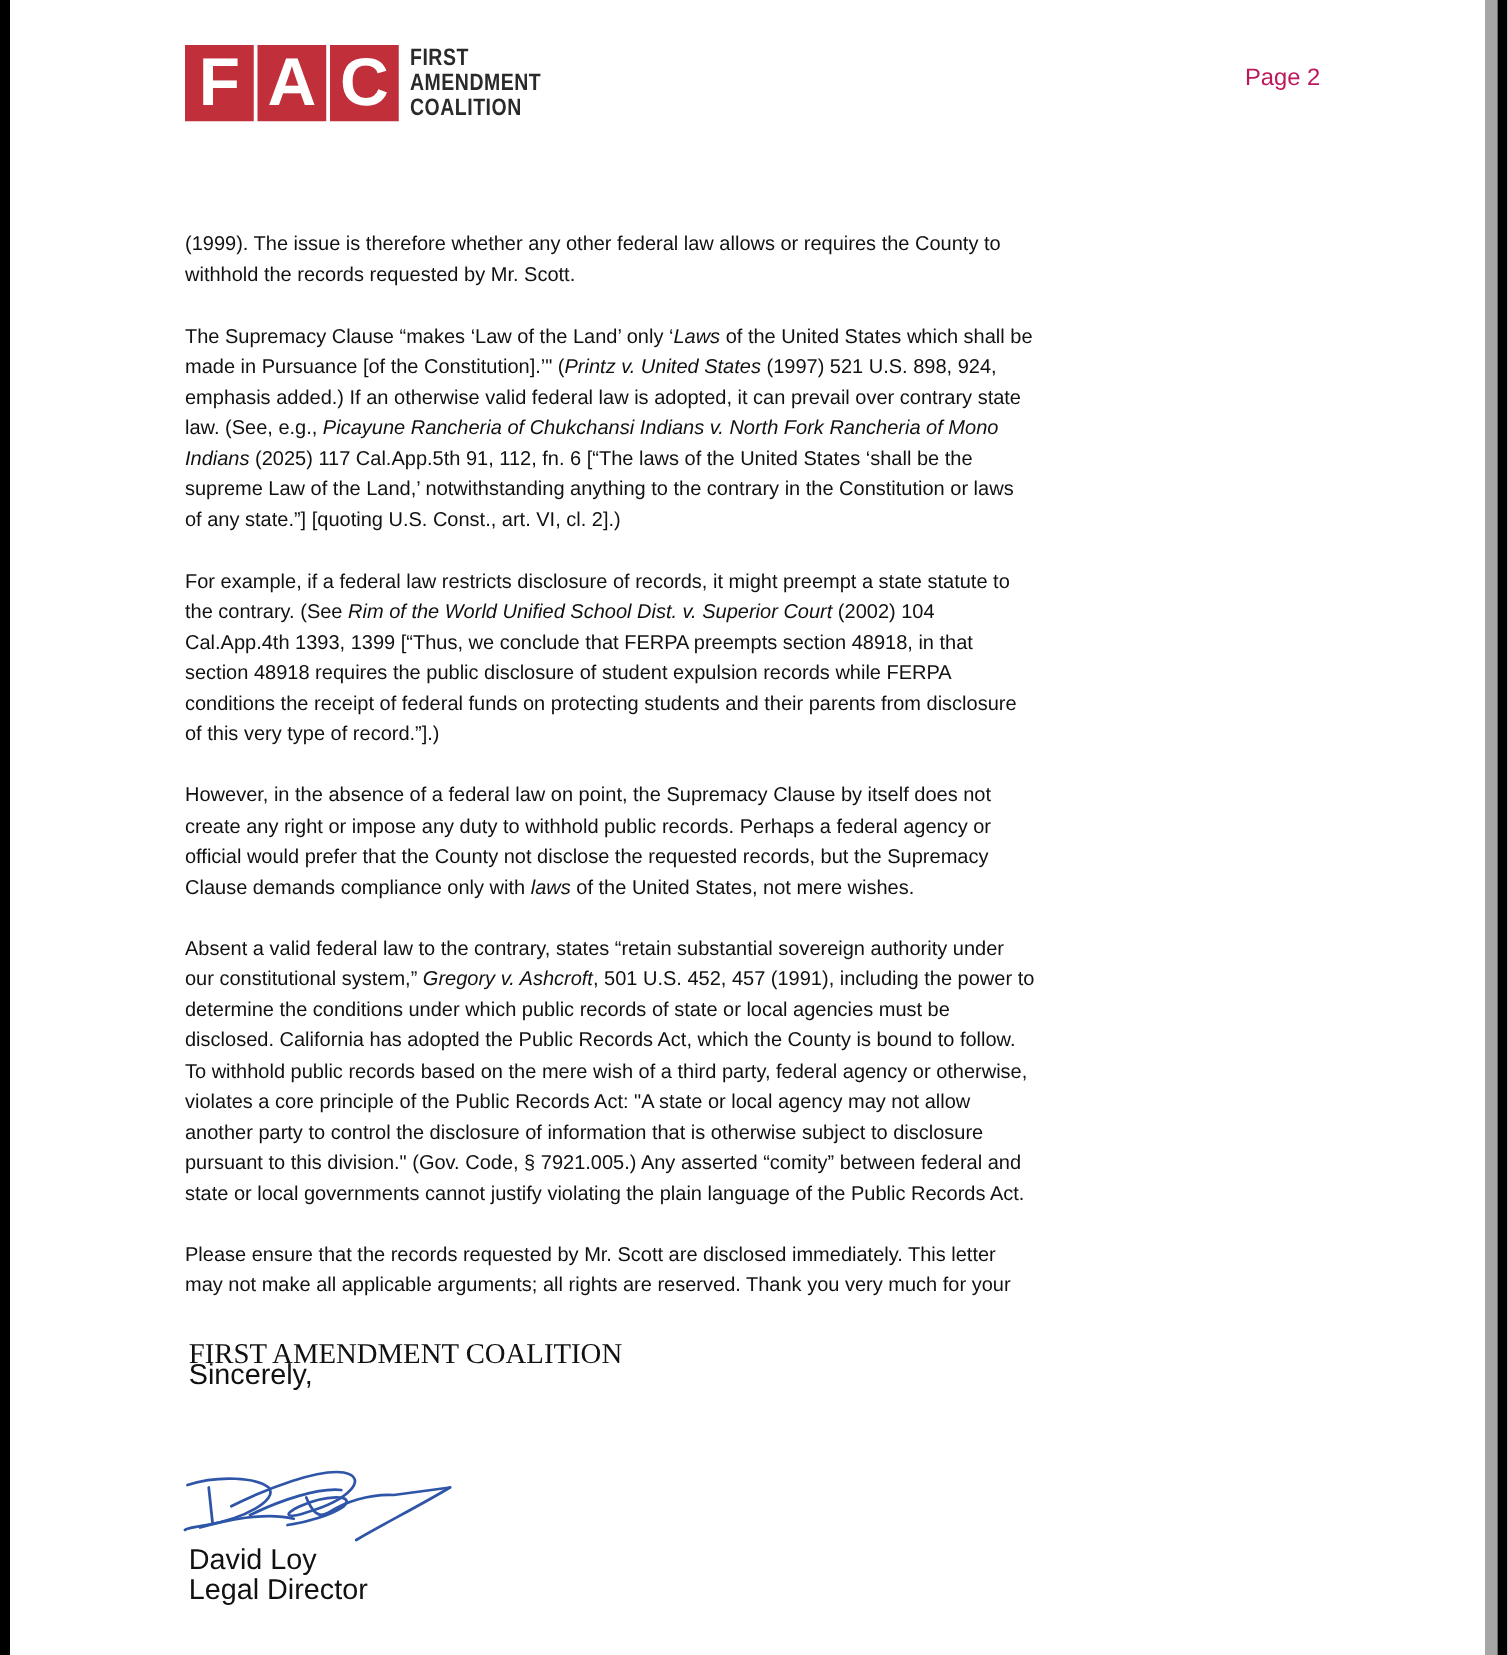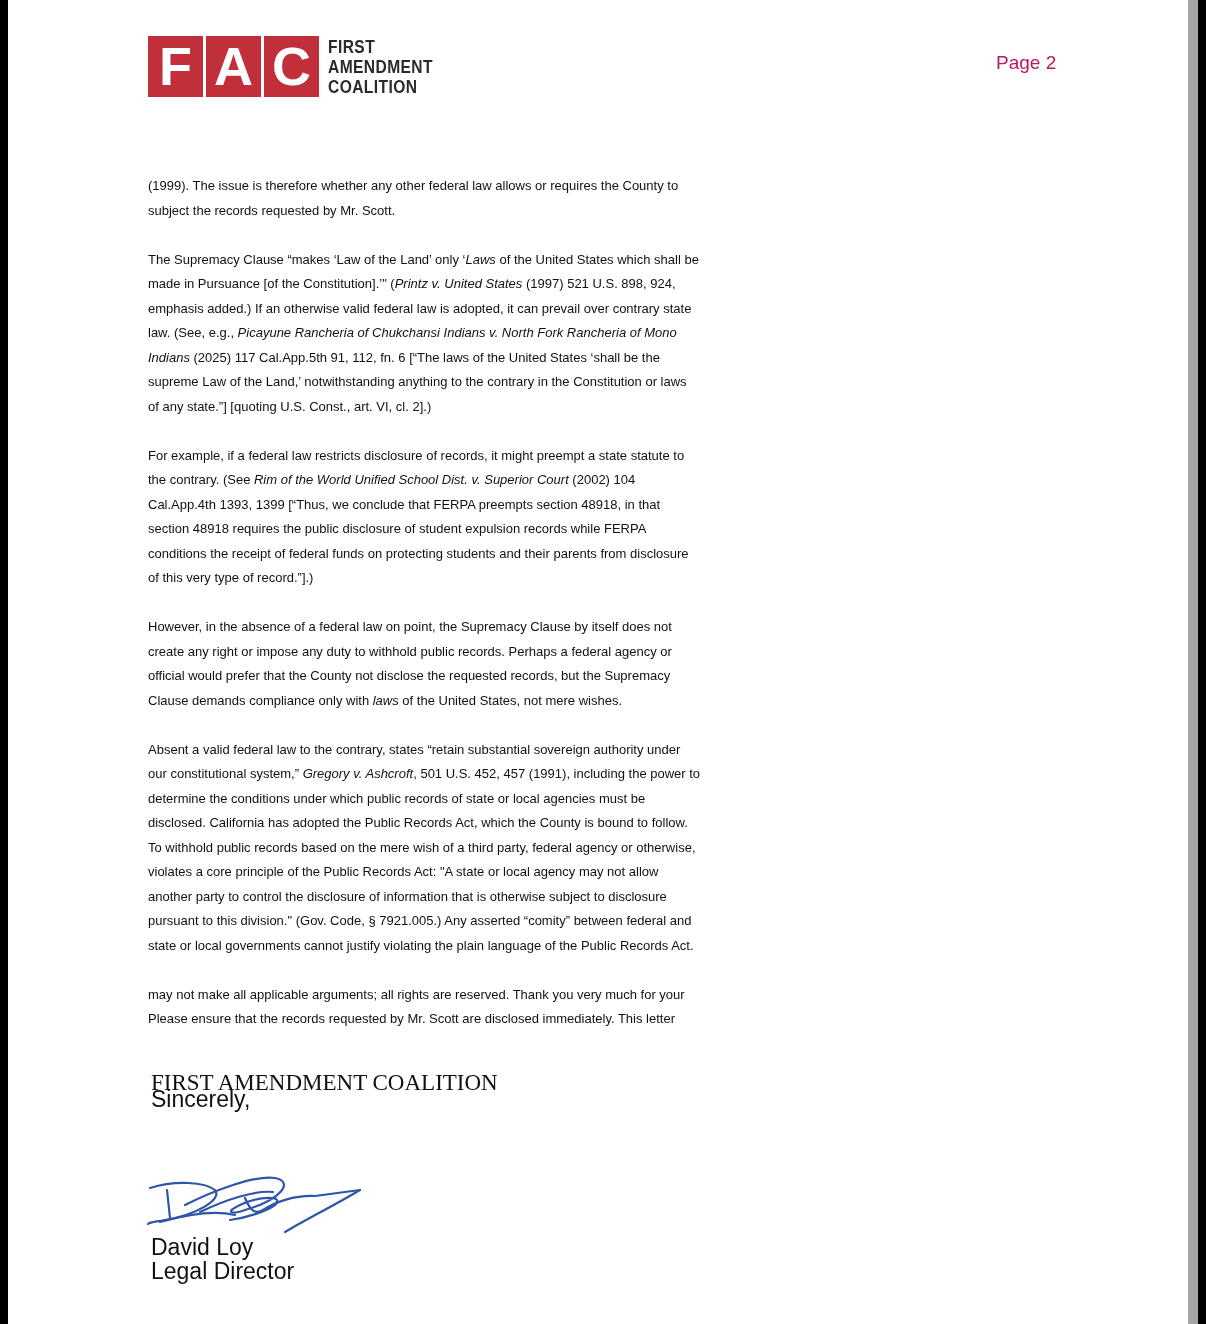--- a/index.html
+++ b/index.html
@@ -22,22 +22,22 @@
   }
   .logo-text {
     margin-left: 6px; display: flex; flex-direction: column; justify-content: center;
     font-family: "Liberation Sans", sans-serif; font-weight: bold;
     font-size: 19px; line-height: 20px; color: #2a2a2a;
     transform: scaleX(0.82); transform-origin: left center; letter-spacing: 0.5px;
   }
   .page-num { position: absolute; left: 996px; top: 52px; font-size: 19px; color: #be185d; }
 
   .body-text {
-    position: absolute; left: 148px; top: 174px; width: 930px;
-    font-size: 13px; line-height: 24.5px;
+    position: absolute; left: 148px; top: 184px; width: 930px;
+    font-size: 16px; line-height: 24.5px;
   }
   .para { margin: 0 0 24.5px 0; white-space: pre-line; }
   .line { display: block; white-space: nowrap; }
   i { font-style: italic; }
 
   .closing { position: absolute; left: 151px; font-size: 23px; line-height: 24.5px; }
   .sig { position: absolute; left: 145px; top: 1160px; width: 225px; height: 75px; }
 </style>
 </head>
 <body>
@@ -53,26 +53,26 @@
   <div class="logo-text">
     <span>FIRST</span>
     <span>AMENDMENT</span>
     <span>COALITION</span>
   </div>
 </div>
 
 <div class="page-num">Page 2</div>
 
 <div class="body-text" id="letter-body">
-    <div class="para"><span class="line">(1999). The issue is therefore whether any other federal law allows or requires the County to</span><span class="line">subject the records requested by Mr. Scott.</span></div>
+    <div class="para"><span class="line">(1999). The issue is therefore whether any other federal law allows or requires the County to</span><span class="line">withhold the records requested by Mr. Scott.</span></div>
     <div class="para"><span class="line">The Supremacy Clause “makes ‘Law of the Land’ only ‘<i>Laws</i> of the United States which shall be</span><span class="line">made in Pursuance [of the Constitution].’" (<i>Printz v. United States</i> (1997) 521 U.S. 898, 924,</span><span class="line">emphasis added.) If an otherwise valid federal law is adopted, it can prevail over contrary state</span><span class="line">law. (See, e.g., <i>Picayune Rancheria of Chukchansi Indians v. North Fork Rancheria of Mono</i></span><span class="line"><i>Indians</i> (2025) 117 Cal.App.5th 91, 112, fn. 6 [“The laws of the United States ‘shall be the</span><span class="line">supreme Law of the Land,’ notwithstanding anything to the contrary in the Constitution or laws</span><span class="line">of any state.”] [quoting U.S. Const., art. VI, cl. 2].)</span></div>
     <div class="para"><span class="line">For example, if a federal law restricts disclosure of records, it might preempt a state statute to</span><span class="line">the contrary. (See <i>Rim of the World Unified School Dist. v. Superior Court</i> (2002) 104</span><span class="line">Cal.App.4th 1393, 1399 [“Thus, we conclude that FERPA preempts section 48918, in that</span><span class="line">section 48918 requires the public disclosure of student expulsion records while FERPA</span><span class="line">conditions the receipt of federal funds on protecting students and their parents from disclosure</span><span class="line">of this very type of record.”].)</span></div>
     <div class="para"><span class="line">However, in the absence of a federal law on point, the Supremacy Clause by itself does not</span><span class="line">create any right or impose any duty to withhold public records. Perhaps a federal agency or</span><span class="line">official would prefer that the County not disclose the requested records, but the Supremacy</span><span class="line">Clause demands compliance only with <i>laws</i> of the United States, not mere wishes.</span></div>
     <div class="para"><span class="line">Absent a valid federal law to the contrary, states “retain substantial sovereign authority under</span><span class="line">our constitutional system,” <i>Gregory v. Ashcroft</i>, 501 U.S. 452, 457 (1991), including the power to</span><span class="line">determine the conditions under which public records of state or local agencies must be</span><span class="line">disclosed. California has adopted the Public Records Act, which the County is bound to follow.</span><span class="line">To withhold public records based on the mere wish of a third party, federal agency or otherwise,</span><span class="line">violates a core principle of the Public Records Act: "A state or local agency may not allow</span><span class="line">another party to control the disclosure of information that is otherwise subject to disclosure</span><span class="line">pursuant to this division." (Gov. Code, § 7921.005.) Any asserted “comity” between federal and</span><span class="line">state or local governments cannot justify violating the plain language of the Public Records Act.</span></div>
-    <div class="para"><span class="line">may not make all applicable arguments; all rights are reserved. Thank you very much for your</span><span class="line">Please ensure that the records requested by Mr. Scott are disclosed immediately. This letter</span></div>
+    <div class="para"><span class="line">Please ensure that the records requested by Mr. Scott are disclosed immediately. This letter</span><span class="line">may not make all applicable arguments; all rights are reserved. Thank you very much for your</span></div>
   </div>
 
 <div class="closing" style="top:1087px;">Sincerely,</div>
 <div class="closing" style="top:1071px;font-family:Liberation Serif, serif;">FIRST AMENDMENT COALITION</div>
 
 <svg class="sig" viewBox="0 0 225 75">
   <g fill="none" stroke="#2f55a8" stroke-width="2.2" stroke-linecap="round" stroke-linejoin="round">
     <path d="M5 28 C30 20, 60 22, 70 30 C78 40, 50 55, 20 60 C10 62, 5 62, 3 64"></path>
     <path d="M22 30 L25 58"></path>
     <path d="M40 45 C70 30, 110 15, 130 18 C150 22, 135 40, 100 50 C85 55, 80 52, 95 45 C115 36, 140 35, 130 45 C120 52, 100 58, 85 60"></path>

